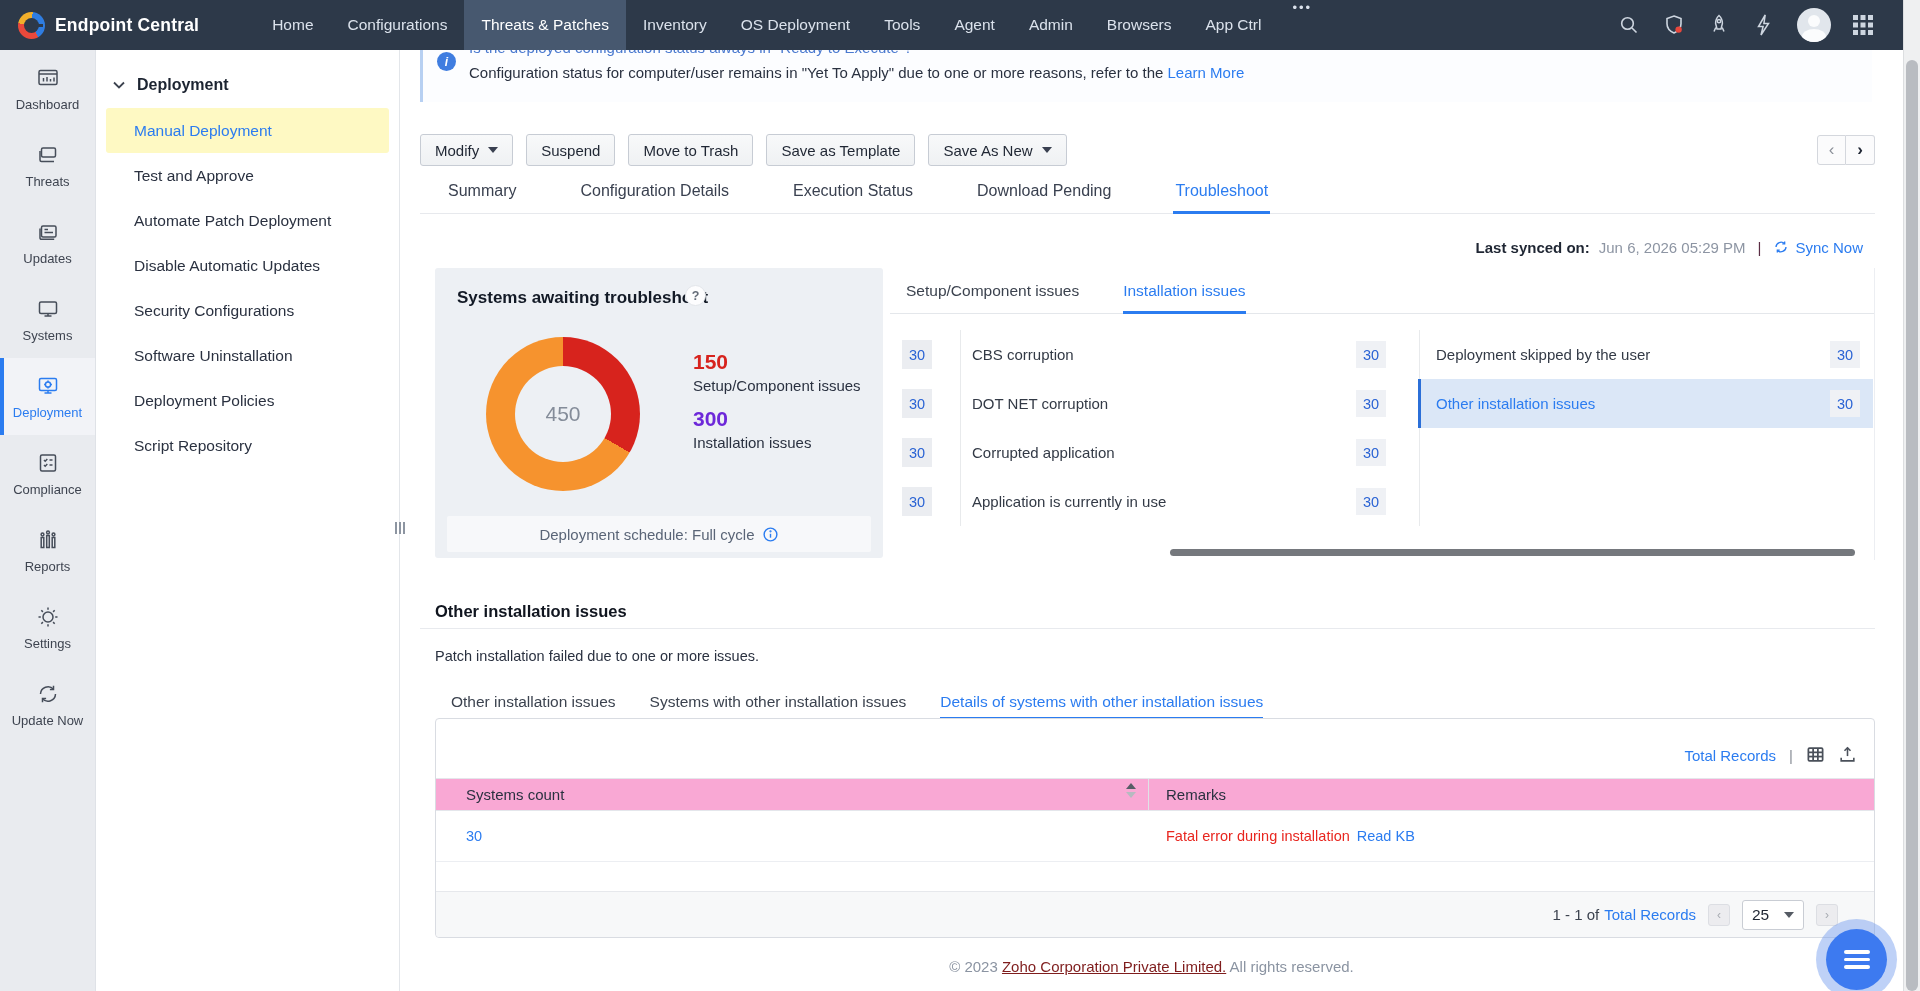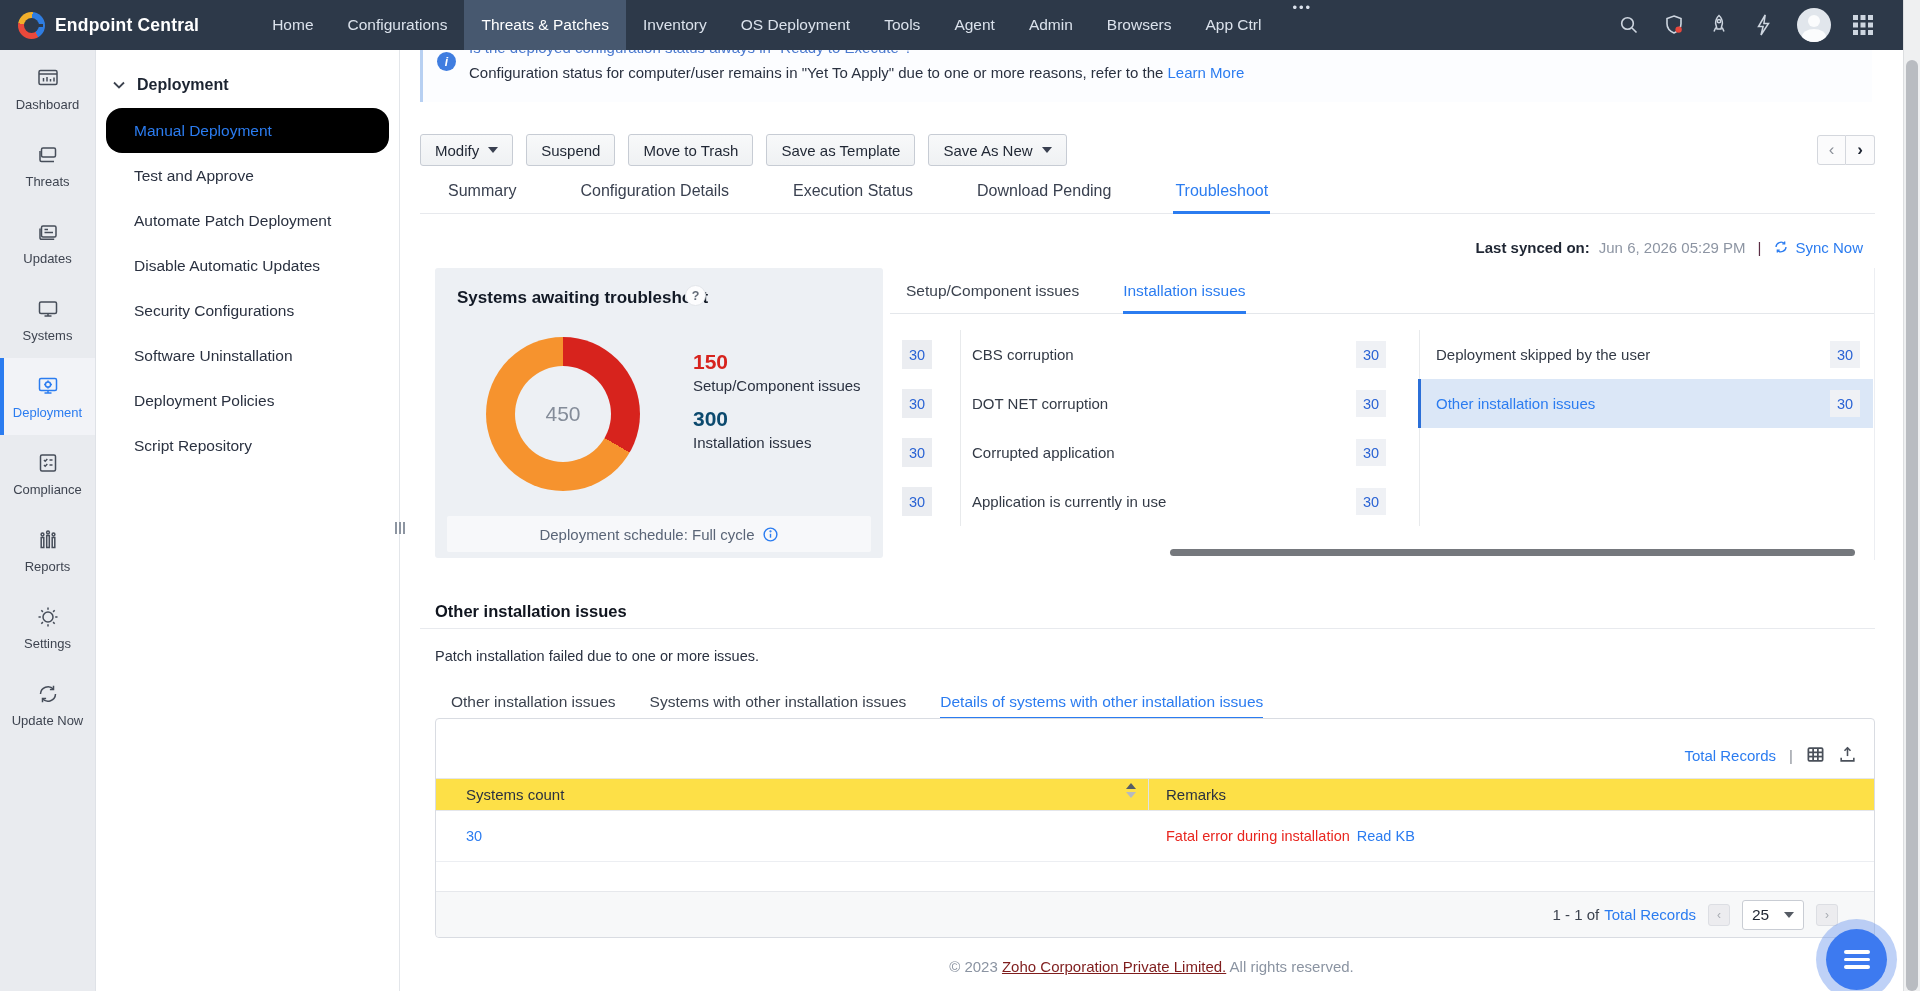--- a/index.html
+++ b/index.html
@@ -38,21 +38,21 @@
   .rail-item.active svg { stroke:#2b7cf0; }
   .rail-item.active::before { content:""; position:absolute; left:0; top:0; bottom:0; width:4px; background:#2b7cf0; }
 
   
   .subbar { position:absolute; top:50px; left:96px; width:304px; bottom:0; background:#fff;
             border-right:1px solid #e3e6ea; z-index:4; }
   .sub-header { display:flex; align-items:center; gap:11px; padding:26px 0 14px 16px;
                 font-size:16px; font-weight:700; color:#1c2431; cursor:pointer; }
   .sub-item { height:45px; display:flex; align-items:center; margin:0 10px; padding-left:28px;
               font-size:15.5px; color:#2a3140; cursor:pointer; border-radius:3px; }
-  .sub-item.selected { background:#000000; color:#2b7cf0;border-radius:16px; }
+  .sub-item.selected { background:#fef9c3; color:#2b7cf0; }
   .gripper { position:absolute; left:395px; top:522px; z-index:6; display:flex; gap:2px; cursor:col-resize; }
   .gripper i { display:block; width:2px; height:12px; background:#8d95a1; }
 
   
   .main { position:absolute; top:50px; left:400px; width:1503px; bottom:0;
           background:#fff; overflow:hidden; }
 
   .banner { position:absolute; top:-6px; left:20px; width:1452px; height:58px;
             border-left:3px solid #b7d0f2; background:#fcfdff; }
   .banner-icon { position:absolute; left:14px; top:8px; width:19px; height:19px; border-radius:50%;
@@ -146,21 +146,21 @@
   .stab.active { color:#2b7cf0; }
   .stab.active::after { content:""; position:absolute; left:0; right:0; bottom:-3px; height:3px; background:#2b7cf0; }
 
   
   .tcard { position:absolute; top:668px; left:35px; width:1440px; height:220px;
            border:1px solid #d9dce2; border-radius:4px; background:#fff; }
   .tc-toolbar { height:59px; display:flex; align-items:center; justify-content:flex-end;
                 gap:13px; padding:14px 17px 0 0; font-size:15px; }
   .tc-toolbar .trec { color:#2b7cf0; cursor:pointer; }
   .tc-toolbar .pipe { color:#8b9099; }
-  .thead { height:33px; background:#fde047; border-top:1px solid #e4e6eb; border-bottom:1px solid #e4e6eb;
+  .thead { height:33px; background:#f9a8d4; border-top:1px solid #e4e6eb; border-bottom:1px solid #e4e6eb;
            position:relative; display:flex; align-items:center; font-size:15px; color:#2a3140; }
   .th1 { padding-left:30px; }
   .sorts { position:absolute; left:690px; top:4px; display:flex; flex-direction:column; gap:3px; cursor:pointer; }
   .tri-up { width:0; height:0; border-left:5px solid transparent; border-right:5px solid transparent;
             border-bottom:6px solid #565d66; }
   .tri-dn { width:0; height:0; border-left:5px solid transparent; border-right:5px solid transparent;
             border-top:6px solid #b6bac0; }
   .thdiv { position:absolute; left:712px; top:0; bottom:0; width:1px; background:#dfe2e7; }
   .th2 { position:absolute; left:730px; }
   .trow { height:51px; display:flex; align-items:center; border-bottom:1px solid #eceef2;
@@ -427,21 +427,21 @@
 
   <div class="donut-card">
     <div class="dc-title">Systems awaiting troubleshoot</div>
     <div class="help-badge">?</div>
     <div class="donut" style="background: conic-gradient(rgb(215, 35, 29) 0deg, rgb(215, 35, 29) 120deg, rgb(246, 147, 46) 120deg, rgb(246, 147, 46) 360deg);">
       <div class="hole">450</div>
     </div>
     <div class="legend">
       <div class="lg-num" style="color: rgb(215, 35, 29);">150</div>
       <div class="lg-lbl">Setup/Component issues</div>
-      <div class="lg-num" style="color: #0c4a6e;">300</div>
+      <div class="lg-num" style="color: #6d28d9;">300</div>
       <div class="lg-lbl">Installation issues</div>
     </div>
     <div class="sched">
       <span>Deployment schedule: Full cycle</span>
       <svg width="17" height="17" viewBox="0 0 24 24" fill="none" stroke="#2b7cf0" stroke-width="2">
         <circle cx="12" cy="12" r="9"></circle>
           <line x1="12" y1="11" x2="12" y2="16.5"></line>
           <circle cx="12" cy="7.5" r="0.6" fill="#2b7cf0"></circle>
       </svg>
     </div>

